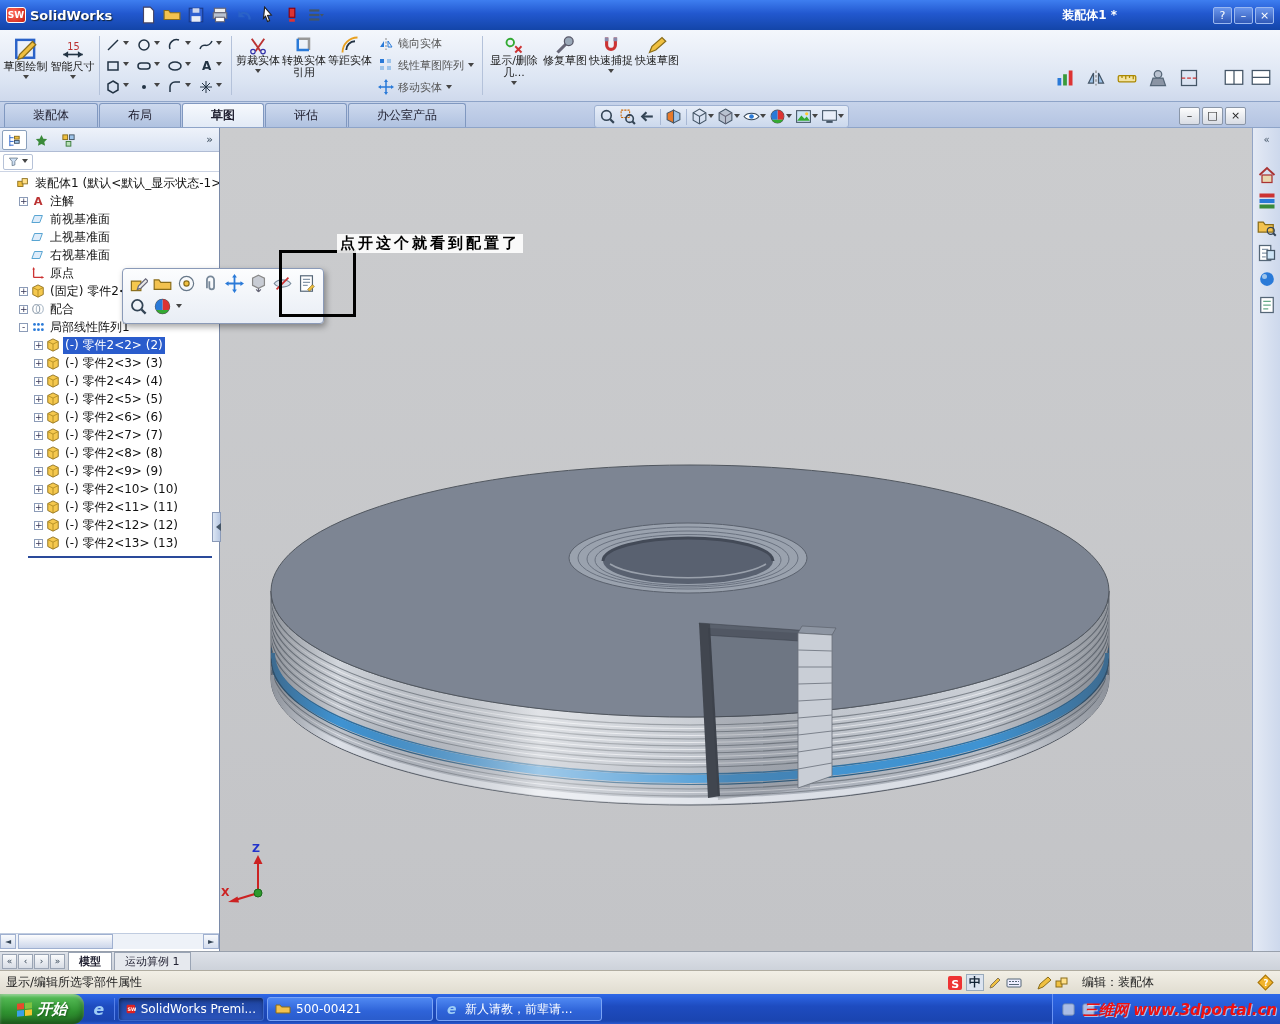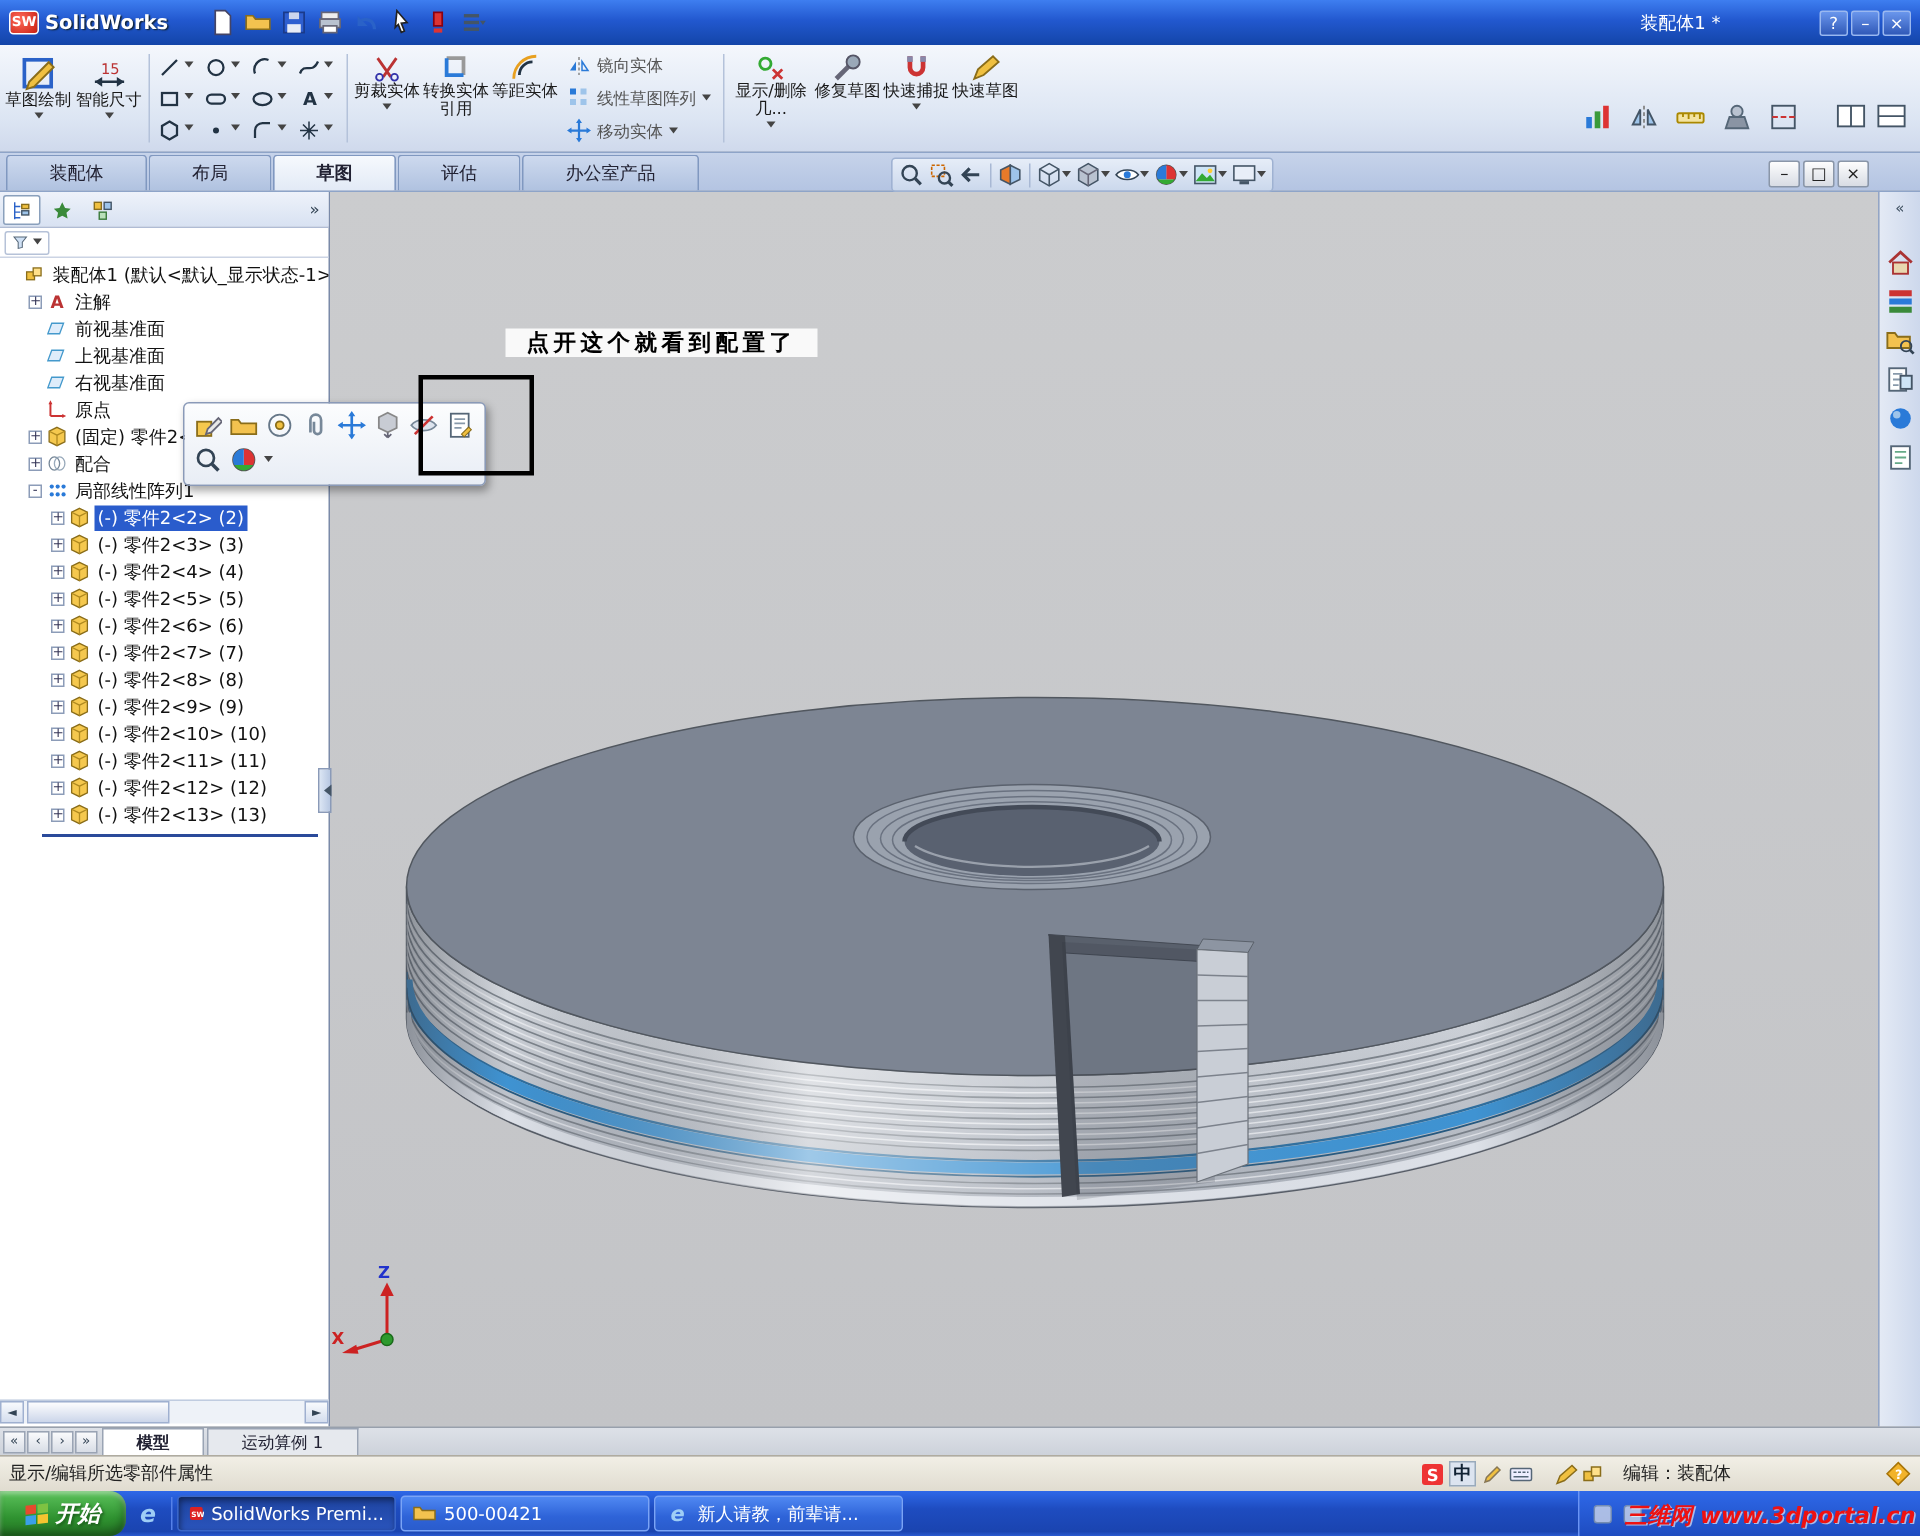--- a/index.html
+++ b/index.html
@@ -8,21 +8,21 @@
 svg{display:block}
 
 .titlebar{position:absolute;left:0;top:0;width:1280px;height:30px;display:flex;align-items:center;padding:0 6px;background:linear-gradient(180deg,#3e7ef0 0%,#2258cf 45%,#1345a8 100%);color:#fff}
 .sw-logo{display:flex;align-items:center;gap:4px;margin-right:10px}
 .logo-badge{width:20px;height:16px;background:radial-gradient(circle at 35% 35%,#ff6a5a,#c81e10);border-radius:3px;font-size:9px;font-weight:bold;display:flex;align-items:center;justify-content:center;border:1px solid #fff;color:#fff}
 .brand{font-weight:bold;font-size:13px;text-shadow:1px 1px 1px #123}
 .menubar{display:flex}
 .menu-item{font-size:12px;padding:3px 7px;cursor:default;white-space:nowrap}
 .std-tools{display:flex;gap:4px;margin-left:16px;align-items:center}
 .tool-btn{width:20px;height:20px;padding:1px}
-.doc-title{margin-left:auto;font-size:12px;font-weight:normal;margin-right:66px;white-space:nowrap}
+.doc-title{margin-left:auto;font-size:12px;font-weight:bold;margin-right:96px;white-space:nowrap}
 .win-ctrls{display:flex;gap:2px}
 .win-btn{width:19px;height:17px;background:linear-gradient(#6a96ec,#3059b8);border:1px solid #9ab8f0;border-radius:2px;color:#fff;font-size:11px;line-height:15px;text-align:center}
 
 .ribbon{position:absolute;top:30px;left:0;width:1280px;height:72px;background:linear-gradient(#f4f7fc,#dce5f3 70%,#cfd9ec);border-bottom:1px solid #8ea4c8;display:flex;align-items:stretch;padding:3px 2px}
 .rb-big,.rb-med{display:flex;flex-direction:column;align-items:center;padding-top:2px}
 .rb-big{width:47px}.rb-med{width:46px}
 .rb-med2{width:56px}
 .rb-ic{width:26px;height:26px}
 .rb-ic-m{width:20px;height:20px}
 .rb-ic-s{width:16px;height:16px}
@@ -77,25 +77,25 @@
 .viewport{position:absolute;left:220px;top:128px;width:1032px;height:823px;background:linear-gradient(180deg,#cbccce,#c3c4c7)}
 .rstrip{position:absolute;left:1252px;top:128px;width:28px;height:823px;background:linear-gradient(90deg,#e4eaf5,#cdd8ec);border-left:1px solid #93a5c6;display:flex;flex-direction:column;align-items:center;padding-top:6px;gap:6px}
 .rs-chevron{font-size:10px;color:#456;margin-bottom:14px}
 .rs-ic{width:20px;height:20px}
 
 .ctx-popup{position:absolute;left:122px;top:268px;width:202px;height:56px;background:linear-gradient(#fcfdfe,#e8edf5);border:1px solid #8a9ab8;border-radius:4px;box-shadow:2px 3px 6px rgba(0,0,0,.35);padding:4px 5px;z-index:40}
 .ctx-row{display:flex;gap:3px;align-items:center}
 .ctx-row+.ctx-row{margin-top:2px}
 .ctx-btn{width:21px;height:21px;padding:1px;border-radius:2px}
 .anno-rect{position:absolute;left:279px;top:250px;width:77px;height:67px;border:3px solid #000;z-index:50}
-.anno-text{position:absolute;left:337px;top:219px;font-size:15px;font-weight:bold;letter-spacing:3px;color:#000;background:rgba(255,255,255,.88);padding:0 14px;z-index:50;white-space:nowrap}
+.anno-text{position:absolute;left:337px;top:234px;font-size:15px;font-weight:bold;letter-spacing:3px;color:#000;background:rgba(255,255,255,.88);padding:0 3px;z-index:50;white-space:nowrap}
 
 .modeltabs{position:absolute;left:0;top:951px;width:1280px;height:19px;background:linear-gradient(#dde1e8,#cdd2da);border-top:1px solid #98a0ac;display:flex;align-items:center;font-size:11px;padding-left:2px}
 .mt-nav{width:15px;height:15px;background:linear-gradient(#fafbfc,#d8dde6);border:1px solid #9aa4b4;text-align:center;line-height:12px;font-size:9px;color:#345;margin-right:1px}
-.mtab{padding:1px 22px;border:1px solid #9aa4b4;border-bottom:none;background:#e6e9ee;margin-left:2px;color:#223;white-space:nowrap}
+.mtab{padding:1px 10px;border:1px solid #9aa4b4;border-bottom:none;background:#e6e9ee;margin-left:2px;color:#223;white-space:nowrap}
 .mtab.active{background:#fff;font-weight:bold}
 .statusbar{position:absolute;left:0;top:970px;width:1280px;height:24px;background:linear-gradient(#f2efe6,#e0dcd0);border-top:1px solid #b0aca0;display:flex;align-items:center;font-size:12px;color:#222;padding:0 6px}
 .st-right{margin-left:auto;display:flex;align-items:center;gap:4px;margin-right:120px}
 .st-ic{width:16px;height:16px}
 .zhong{font-size:12px;font-weight:bold;color:#123;background:#dce4f0;border:1px solid #99aabb;padding:0 2px;height:17px;line-height:15px}
 .st-edit{font-size:12px;margin-left:8px;white-space:nowrap}
 .help-badge{position:absolute;right:6px;top:3px;width:17px;height:17px}
 
 .taskbar{position:absolute;left:0;top:994px;width:1280px;height:30px;background:linear-gradient(#2e68e8,#1e4cc0 40%,#1a44b0 90%,#2a5ad0);display:flex;align-items:center}
 .startbtn{height:30px;width:84px;background:linear-gradient(#5cc35c,#2f9230 60%,#247424);border-radius:0 11px 11px 0;display:flex;align-items:center;justify-content:center;gap:5px;color:#fff;font-weight:bold;font-style:italic;font-size:15px;text-shadow:1px 1px 2px #1a5a1a;box-shadow:inset -2px -3px 6px rgba(0,0,0,.3),inset 0 2px 3px rgba(255,255,255,.4);flex:none}

